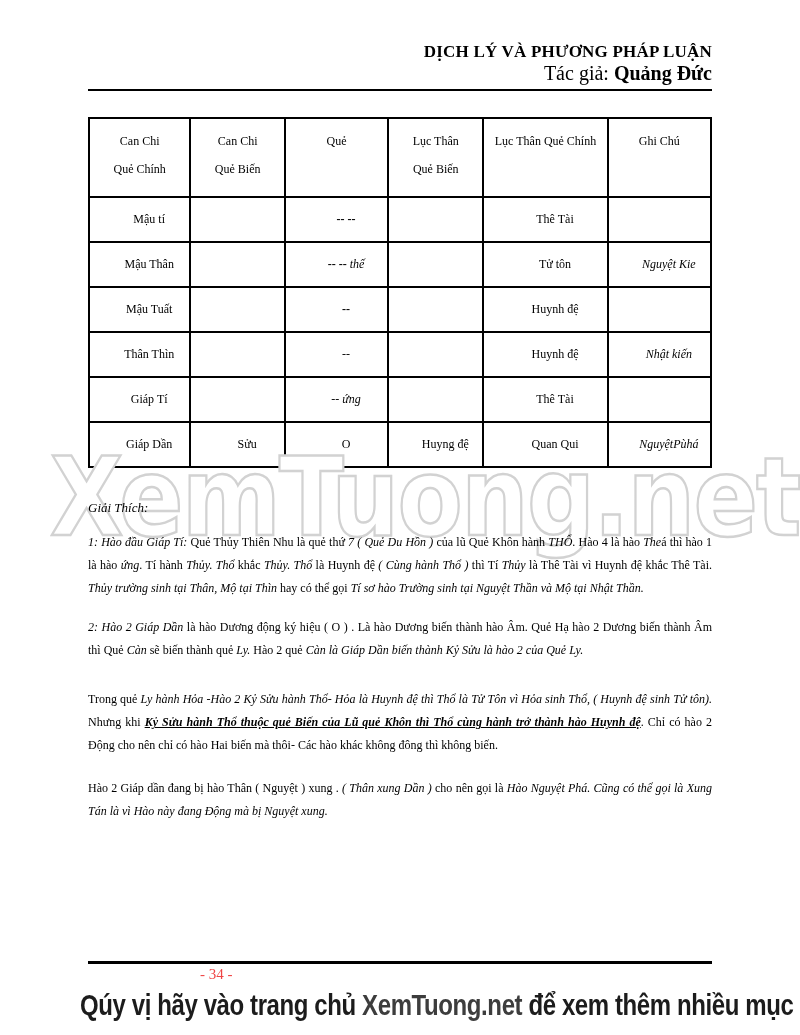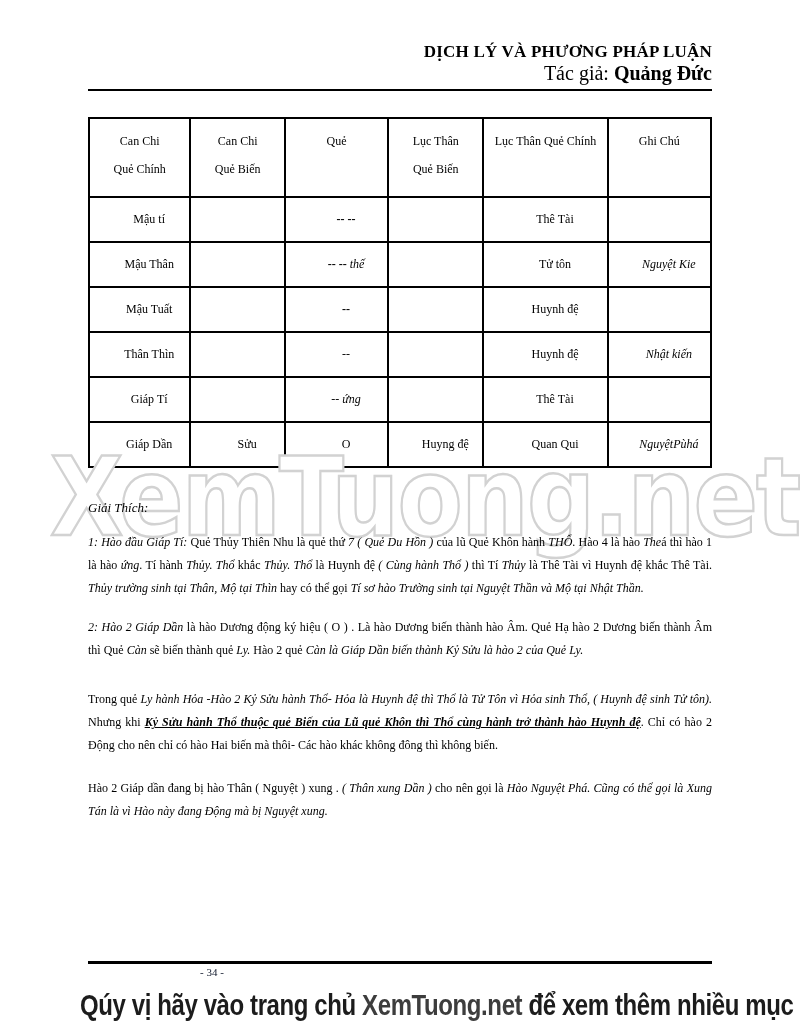--- a/index.html
+++ b/index.html
@@ -49,21 +49,21 @@
     color:#ffffff;-webkit-text-stroke:2.5px #d2d2d2;
     transform:scaleX(0.88);transform-origin:left top;
     letter-spacing:-2px;user-select:none;pointer-events:none;
   }
   
   .footer-rule{
     position:absolute;left:88px;right:88px;top:961px;border-top:3px solid #000;
   }
   .page-number{
     position:absolute;left:88px;top:966px;padding-left:112px;
-    font-size:11px;color:#0f172a;
+    font-size:15px;color:#ef4444;
   }
   .bottom-banner{
     position:absolute;left:0;right:0;top:988px;text-align:center;
     font-family:"Liberation Sans", sans-serif;font-size:30px;font-weight:bold;
     color:#1c1c1c;white-space:nowrap;
     transform:scaleX(0.8);transform-origin:center top;letter-spacing:-0.5px;
   }
   .bottom-banner .banner-brand{color:#3d3d3d;}
 </style>
 </head>

